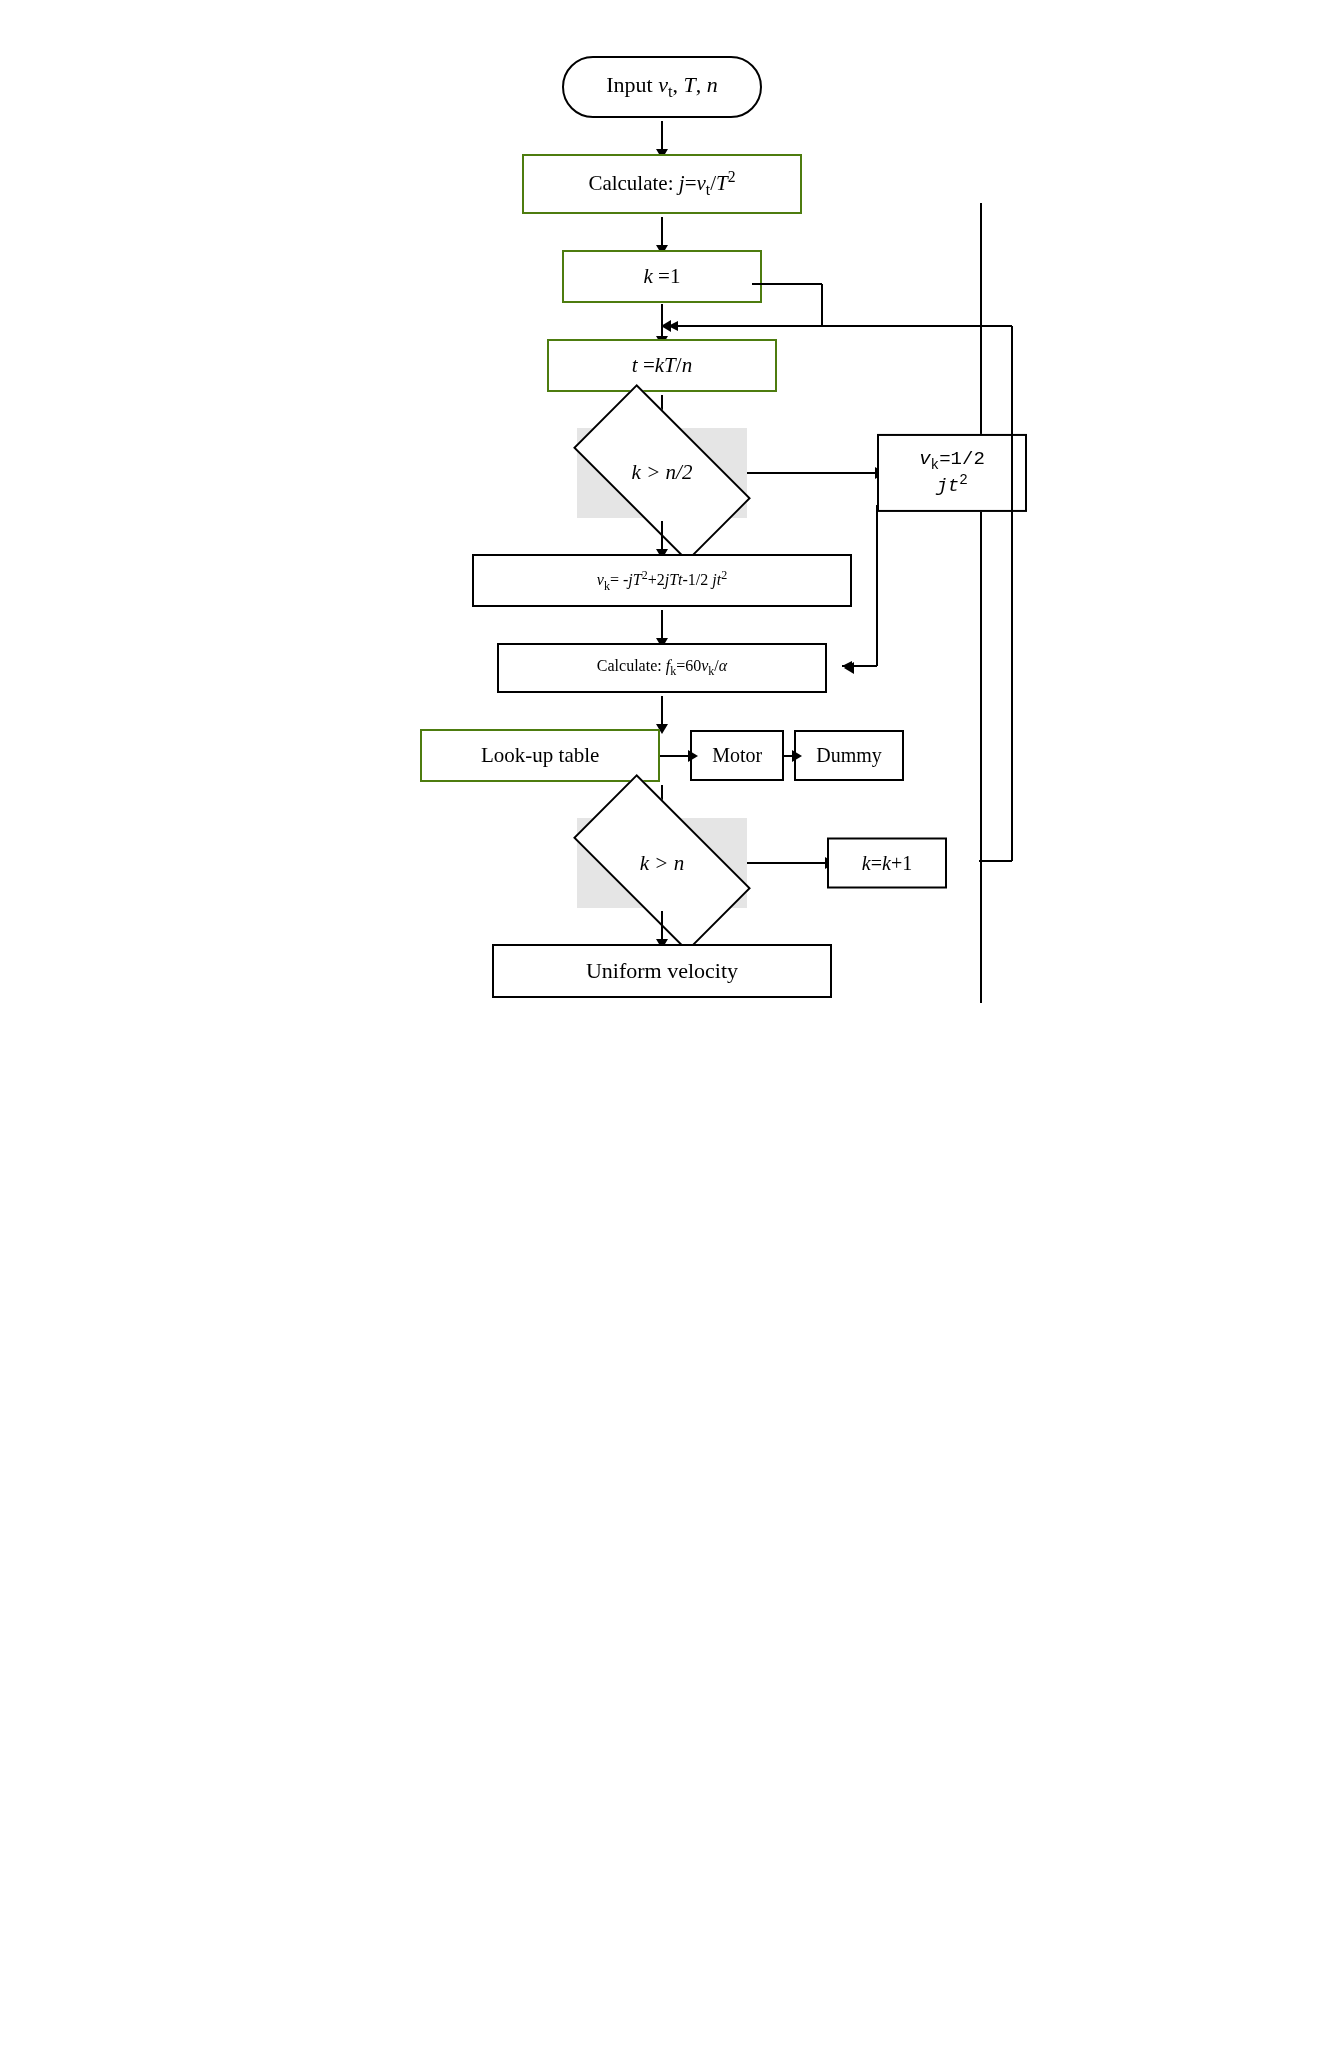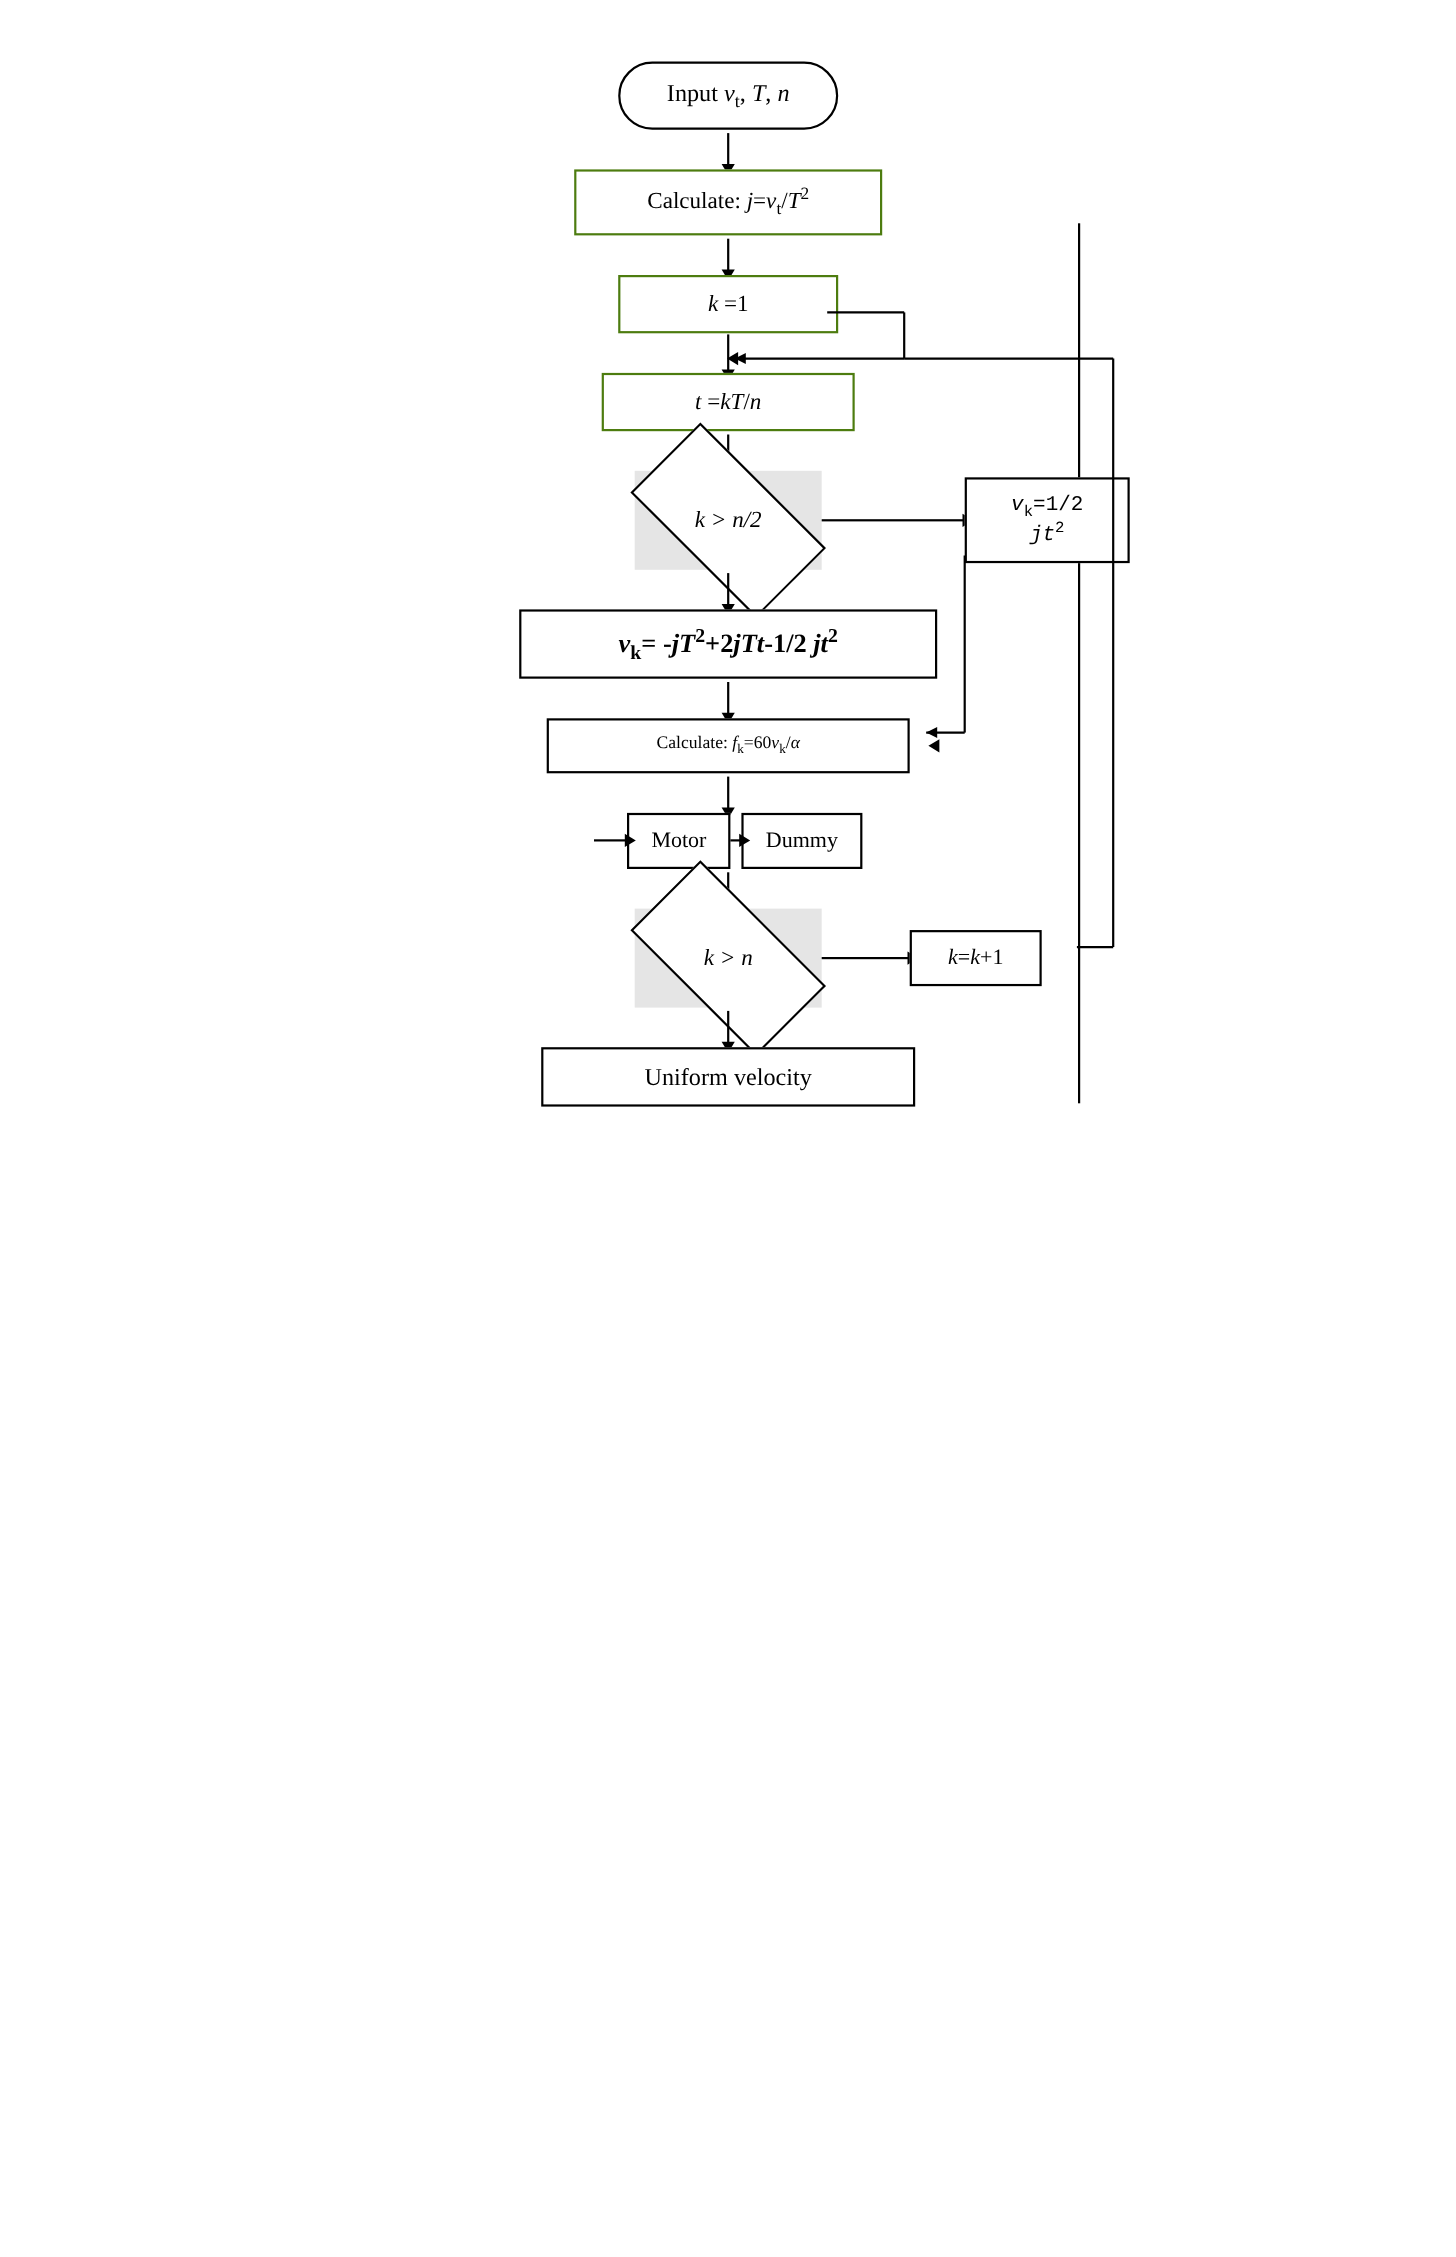--- a/index.html
+++ b/index.html
@@ -208,21 +208,21 @@
       </div>
     </div>
 
   </div>
 
   <div class="arrow-down">
     <div class="arrow-down-line"></div>
   </div>
 
   <div class="flow-item" style="position:relative;">
-    <div class="rect-wide" style="min-width:380px;font-size:24px;font-weight:bold;">
+    <div class="rect-wide" style="min-width:380px;font-size:16px;">
       <em>v</em><sub>k</sub>= -<em>jT</em><sup>2</sup>+2<em>jTt</em>-1/2 <em>jt</em><sup>2</sup>
     </div>
   </div>
 
   <div class="arrow-down" style="position:relative;">
     <div class="arrow-down-line"></div>
   </div>
 
   <div class="flow-item" style="position:relative;">
 
@@ -237,20 +237,23 @@
       Calculate: <em>f</em><sub>k</sub>=60<em>v</em><sub>k</sub>/<em>α</em>
     </div>
   </div>
 
   <div class="arrow-down">
     <div class="arrow-down-line"></div>
   </div>
 
   <div style="display:flex;justify-content:center;align-items:center;position:relative;">
 
+    <div class="rect" style="min-width:240px;">
+      Look-up table
+    </div>
 
     <div style="width:30px;height:2px;background:#000;position:relative;flex-shrink:0;">
       <div style="position:absolute;right:-8px;top:-5px;border-top:6px solid transparent;border-bottom:6px solid transparent;border-left:10px solid #000;"></div>
     </div>
 
     <div class="small-rect" style="min-width:90px;">
       Motor
     </div>
 
     <div style="width:10px;height:2px;background:#000;position:relative;flex-shrink:0;">

